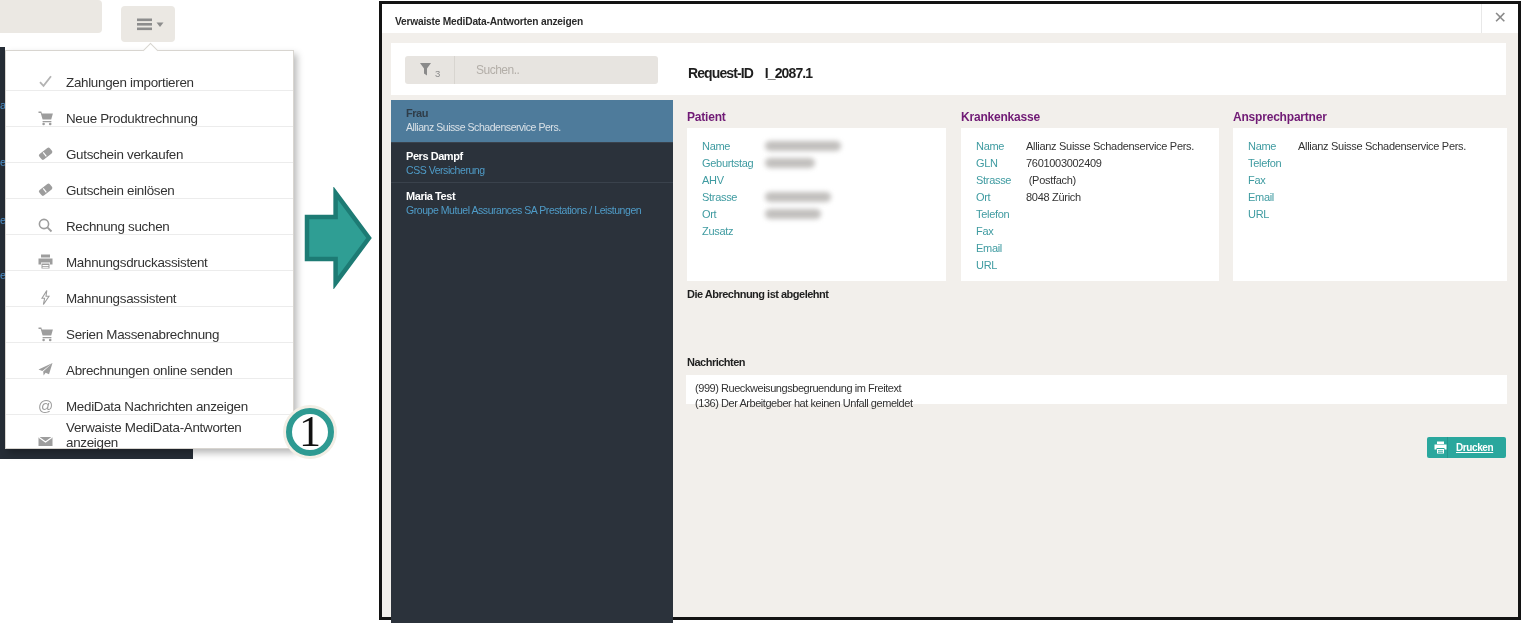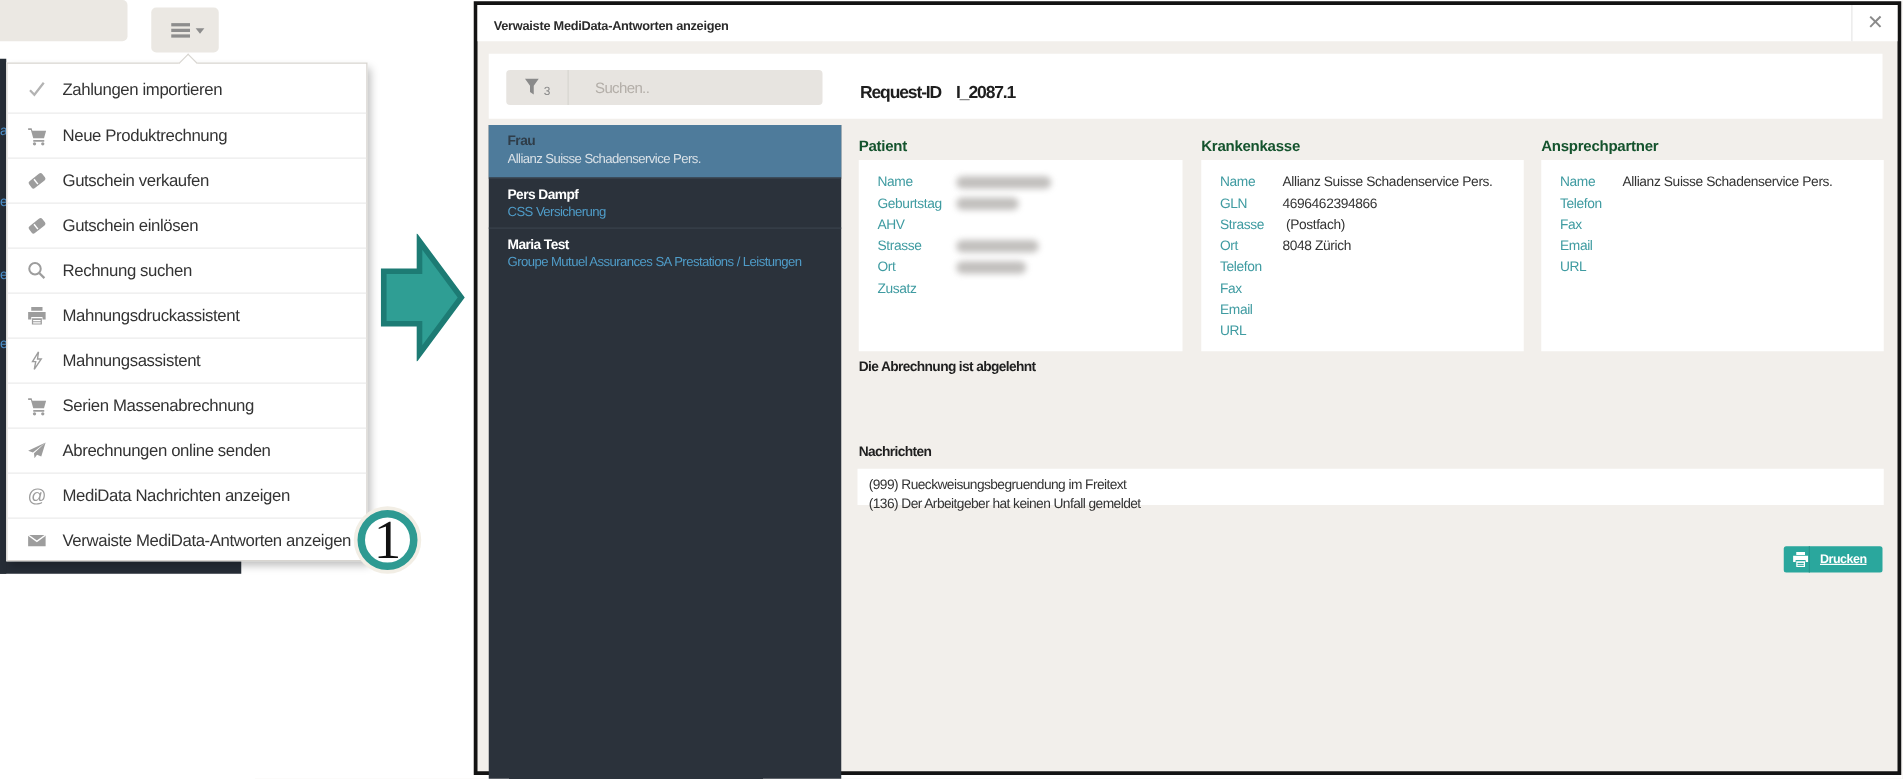--- a/index.html
+++ b/index.html
@@ -13,21 +13,21 @@
 
 
 .darkpanel { left:0; top:47px; width:5px; height:412px; background:#262d36; }
 .darkbar { left:0; top:449px; width:193px; height:9.5px; background:#262d36; }
 .darkpanel span { position:absolute; left:0px; color:#4b8fc9; font-size:11px; }
 
 
 .menu { left:5px; top:50px; width:289px; height:399px; background:#fff; border:1px solid #d8d5d0; box-shadow:3px 4px 7px rgba(0,0,0,0.28); }
 .menu .notch { position:absolute; left:139px; top:-6px; width:11px; height:11px; background:#fff; border-left:1px solid #d8d5d0; border-top:1px solid #d8d5d0; transform:rotate(45deg); }
 .menu ul { list-style:none; padding-top:2.5px; }
-.menu li { height:36.05px; border-top:1px solid #ececec; display:flex; align-items:center; padding-left:15px; font-size:13.4px; letter-spacing:-0.3px; color:#333; }
+.menu li { height:36.05px; border-top:1px solid #ececec; display:flex; align-items:flex-end; padding-left:31px; font-size:13.4px; letter-spacing:-0.3px; color:#333; }
 .menu li:first-child { border-top:none; }
 .menu li svg { width:17px; height:17px; margin-right:12px; flex:none; }
 .ic { fill:#9d9d9d; stroke:none; }
 
 
 .arrowsvg { left:303px; top:187px; }
 
 
 .circ { left:286px; top:408px; width:48px; height:48px; border-radius:50%; background:#fff; border:6px solid #2e9a92; box-shadow:0 0 0 3px #f2eee5; display:flex; align-items:center; justify-content:center; font-family:"Liberation Serif",serif; font-size:44px; line-height:1; color:#111; }
 
@@ -52,21 +52,21 @@
 .sitem .t1 { font-size:11px; letter-spacing:-0.45px; font-weight:bold; line-height:13px; }
 .sitem .t2 { font-size:10.5px; letter-spacing:-0.45px; margin-top:1px; line-height:13px; white-space:nowrap; overflow:hidden; }
 .s1 { height:42px; background:#4e7b9b; }
 .s1 .t1 { color:#2f3d49; }
 .s1 .t2 { color:#d9e1e7; }
 .s2 { height:40px; border-top:1px solid #3a424c; }
 .s2 .t1 { color:#fff; }
 .s2 .t2 { color:#4f9cc8; }
 
 
-.chead { position:absolute; font-size:12px; letter-spacing:-0.2px; font-weight:bold; color:#14532d; }
+.chead { position:absolute; font-size:12px; letter-spacing:-0.2px; font-weight:bold; color:#701a75; }
 .card { position:absolute; top:124px; height:153px; background:#fff; }
 .card table { border-collapse:collapse; margin:10px 0 0 15px; }
 .card td { font-size:11px; letter-spacing:-0.3px; padding:0; height:16.9px; vertical-align:middle; white-space:nowrap; }
 .card td.l { color:#3f9ba1; }
 .card td.v { color:#333; }
 .blur { height:10px; border-radius:5px; background:#8f8b87; filter:blur(2.5px); opacity:0.55; }
 
 
 .shead { position:absolute; font-size:11px; letter-spacing:-0.5px; font-weight:bold; color:#1f1f1f; }
 .box { position:absolute; left:304px; width:821px; background:#fff; font-size:11px; letter-spacing:-0.45px; color:#333; }
@@ -237,21 +237,21 @@
 
   <div class="card" style="left:579px; width:258px;">
     <table>
       <tbody>
           <tr>
             <td class="l" style="width:50px;">Name</td>
             <td class="v">Allianz Suisse Schadenservice Pers.</td>
           </tr>
       <tr>
             <td class="l">GLN</td>
-            <td class="v">4696462394866</td>
+            <td class="v">7601003002409</td>
           </tr>
       <tr>
             <td class="l">Strasse</td>
             <td class="v">&nbsp;(Postfach)</td>
           </tr>
       <tr>
             <td class="l">Ort</td>
             <td class="v">8048 Zürich</td>
           </tr>
       <tr>

